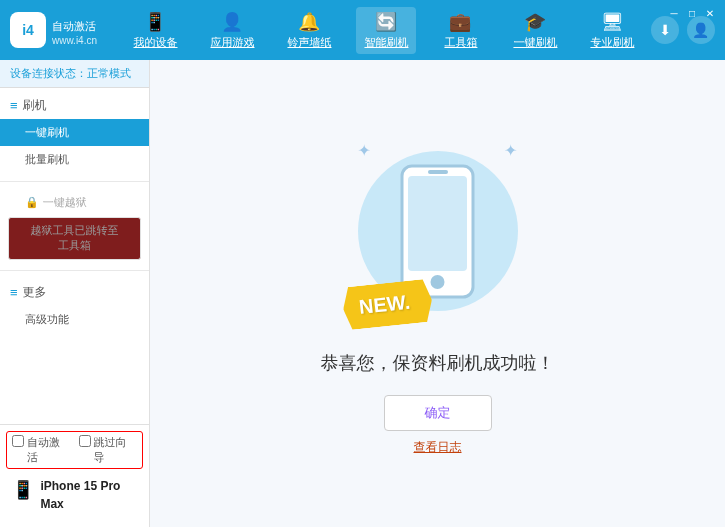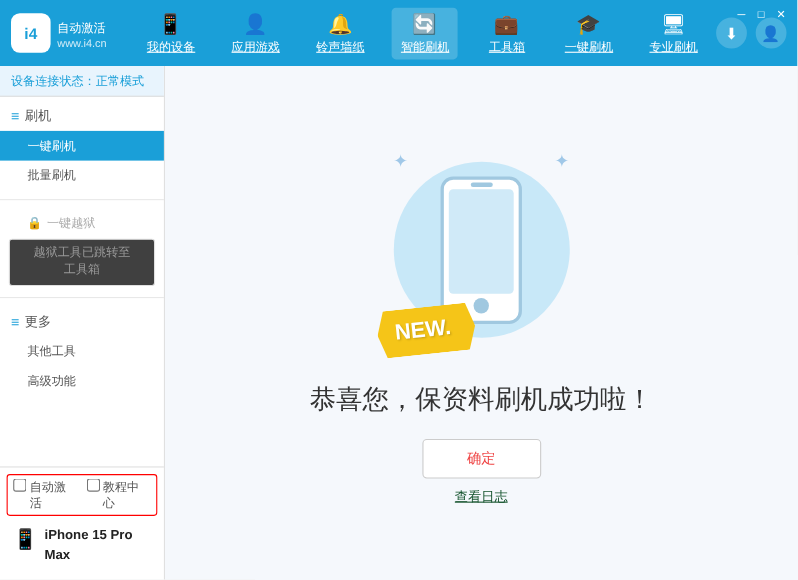--- a/index.html
+++ b/index.html
@@ -31,41 +31,41 @@
     .sidebar-status { background: #e8f4fd; padding: 6px 10px; font-size: 11px; color: #666; border-bottom: 1px solid #ddd; }
     .sidebar-status span { color: #1a9fd8; }
     .sidebar-section { padding: 4px 0; }
     .sidebar-group-header { display: flex; align-items: center; padding: 5px 10px; font-size: 12px; color: #555; cursor: pointer; }
     .sidebar-group-icon { margin-right: 5px; color: #1a9fd8; font-size: 13px; }
     .sidebar-item { padding: 6px 24px 6px 25px; font-size: 11px; color: #555; cursor: pointer; }
     .sidebar-item.active { background: #1a9fd8; color: #fff; }
     .sidebar-divider { height: 1px; background: #e8e8e8; margin: 4px 0; }
     .sidebar-disabled { padding: 5px 10px 5px 25px; font-size: 11px; color: #aaa; display: flex; align-items: center; }
     .sidebar-disabled .lock-icon { margin-right: 4px; font-size: 11px; }
-    .sidebar-disabled-box { margin: 2px 8px; background: #404040; border: 1px solid #e0e0e0; border-radius: 3px; padding: 5px 8px; font-size: 11px; color: #999; text-align: center; line-height: 1.4; }
+    .sidebar-disabled-box { margin: 2px 8px; background: #7f1d1d; border: 1px solid #e0e0e0; border-radius: 3px; padding: 5px 8px; font-size: 11px; color: #999; text-align: center; line-height: 1.4; }
     .sidebar-bottom { margin-top: auto; border-top: 1px solid #e0e0e0; padding: 6px; }
     .checkbox-row { display: flex; align-items: center; gap: 8px; padding: 4px 6px; border: 1px solid #f08; border-radius: 3px; }
     .checkbox-item { display: flex; align-items: flex-start; gap: 3px; font-size: 11px; color: #555; cursor: pointer; }
     .checkbox-item input { width: 12px; height: 12px; }
     .device-info { padding: 8px 6px; display: flex; align-items: flex-start; gap: 6px; }
     .device-icon { color: #1a9fd8; font-size: 18px; margin-top: 2px; }
     .device-details { font-size: 11px; color: #333; line-height: 1.5; }
     .device-name { font-weight: bold; color: #222; font-size: 12px; }
 
     
     .main { flex: 1; background: #f5f8fc; display: flex; flex-direction: column; align-items: center; justify-content: center; position: relative; }
     .success-illustration { display: flex; flex-direction: column; align-items: center; margin-bottom: 20px; }
     .phone-container { position: relative; width: 180px; height: 200px; display: flex; align-items: center; justify-content: center; }
     .circle-bg { width: 160px; height: 160px; background: #c8e8f8; border-radius: 50%; position: absolute; }
     .sparkle { position: absolute; color: #a0c8e8; font-size: 16px; z-index: 5; }
     .sparkle-1 { top: 10px; left: 10px; }
     .sparkle-2 { top: 10px; right: 10px; }
-    .success-text { font-size: 24px; color: #333; margin-bottom: 20px; }
-    .btn-confirm { background: #fff; border: 1px solid #ccc; border-radius: 4px; padding: 8px 40px; font-size: 13px; color: #ef4444; cursor: pointer; margin-bottom: 8px; }
-    .btn-log { background: none; border: none; color: #14532d; font-size: 12px; cursor: pointer; text-decoration: underline; text-align: center; }
+    .success-text { font-size: 18px; color: #333; margin-bottom: 20px; }
+    .btn-confirm { background: #fff; border: 1px solid #ccc; border-radius: 4px; padding: 8px 40px; font-size: 13px; color: #8b5cf6; cursor: pointer; margin-bottom: 8px; }
+    .btn-log { background: none; border: none; color: #c2410c; font-size: 12px; cursor: pointer; text-decoration: underline; text-align: center; }
   </style>
 </head>
 <body>
 
 <div style="position:relative; width:725px; height:527px;">
 
   <div class="win-controls" style="z-index:100;">
     <div class="win-btn">─</div>
     <div class="win-btn">□</div>
     <div class="win-btn">✕</div>
@@ -145,33 +145,32 @@
         <div class="sidebar-disabled-box">越狱工具已跳转至<br>工具箱</div>
       </div>
 
       <div class="sidebar-divider"></div>
 
       <div class="sidebar-section">
         <div class="sidebar-group-header">
           <span class="sidebar-group-icon">≡</span>
           <span>更多</span>
         </div>
-        <div class="sidebar-item">其他工具</div>
         <div class="sidebar-item">高级功能</div>
       </div>
 
       <div class="sidebar-bottom">
         <div class="checkbox-row" style="border:1px solid #f00; border-radius:3px; padding:3px 5px;">
           <label class="checkbox-item">
             <input type="checkbox" style="">
             <span>自动激活</span>
           </label>
           <label class="checkbox-item">
             <input type="checkbox" style="">
-            <span>教程中心</span>
+            <span>跳过向导</span>
           </label>
         </div>
 
         <div class="device-info">
           <div class="device-icon">📱</div>
           <div class="device-details">
             <div class="device-name">iPhone 15 Pro Max</div>
 
           </div>
         </div>

